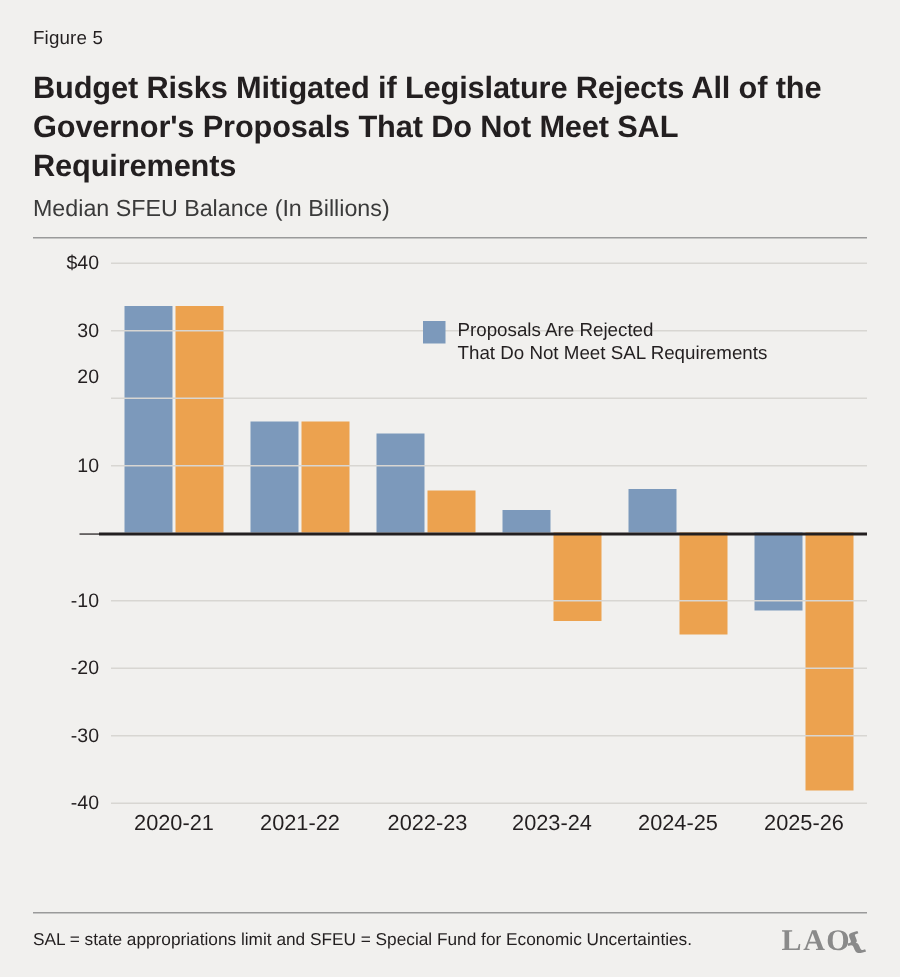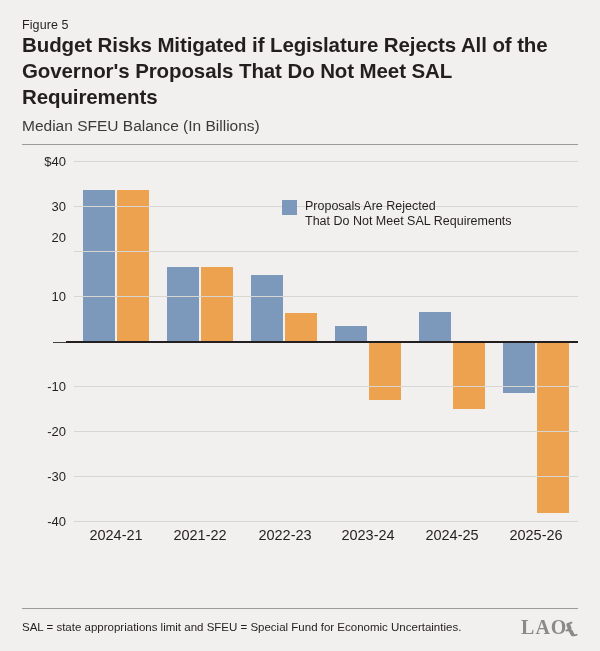--- a/index.html
+++ b/index.html
@@ -17,20 +17,21 @@
   .figure {
     position: relative;
     width: 600px;
     height: 651px;
     box-sizing: border-box;
     padding: 18px 22px 0 22px;
   }
   .fig-label {
     font-size: 12.5px;
     color: #231f20;
+    margin-bottom: 14px;
     letter-spacing: 0.1px;
   }
   .title {
     font-size: 20.5px;
     font-weight: bold;
     line-height: 1.28;
     color: #231f20;
     letter-spacing: -0.1px;
     margin: 0 0 6px 0;
   }
@@ -215,21 +216,21 @@
         <div class="ytick" style="top: 225px;">-10</div>
         <div class="gridline" style="top: 270px;"></div>
         <div class="ytick" style="top: 270px;">-20</div>
         <div class="gridline" style="top: 315px;"></div>
         <div class="ytick" style="top: 315px;">-30</div>
         <div class="gridline" style="top: 360px;"></div>
         <div class="ytick" style="top: 360px;">-40</div>
         <div class="zeroline" style="top: 180px;"></div>
       </div>
     <div class="xlabels" id="xlabels">
-        <div class="xlabel" style="left: 42px;">2024-21</div>
+        <div class="xlabel" style="left: 42px;">2020-21</div>
         <div class="xlabel" style="left: 126px;">2021-22</div>
         <div class="xlabel" style="left: 211px;">2022-23</div>
         <div class="xlabel" style="left: 294px;">2023-24</div>
         <div class="xlabel" style="left: 378px;">2024-25</div>
         <div class="xlabel" style="left: 462px;">2025-26</div>
       </div>
 
     <div class="legend">
       <div class="legend-row">
         <span class="legend-swatch s0"></span>

